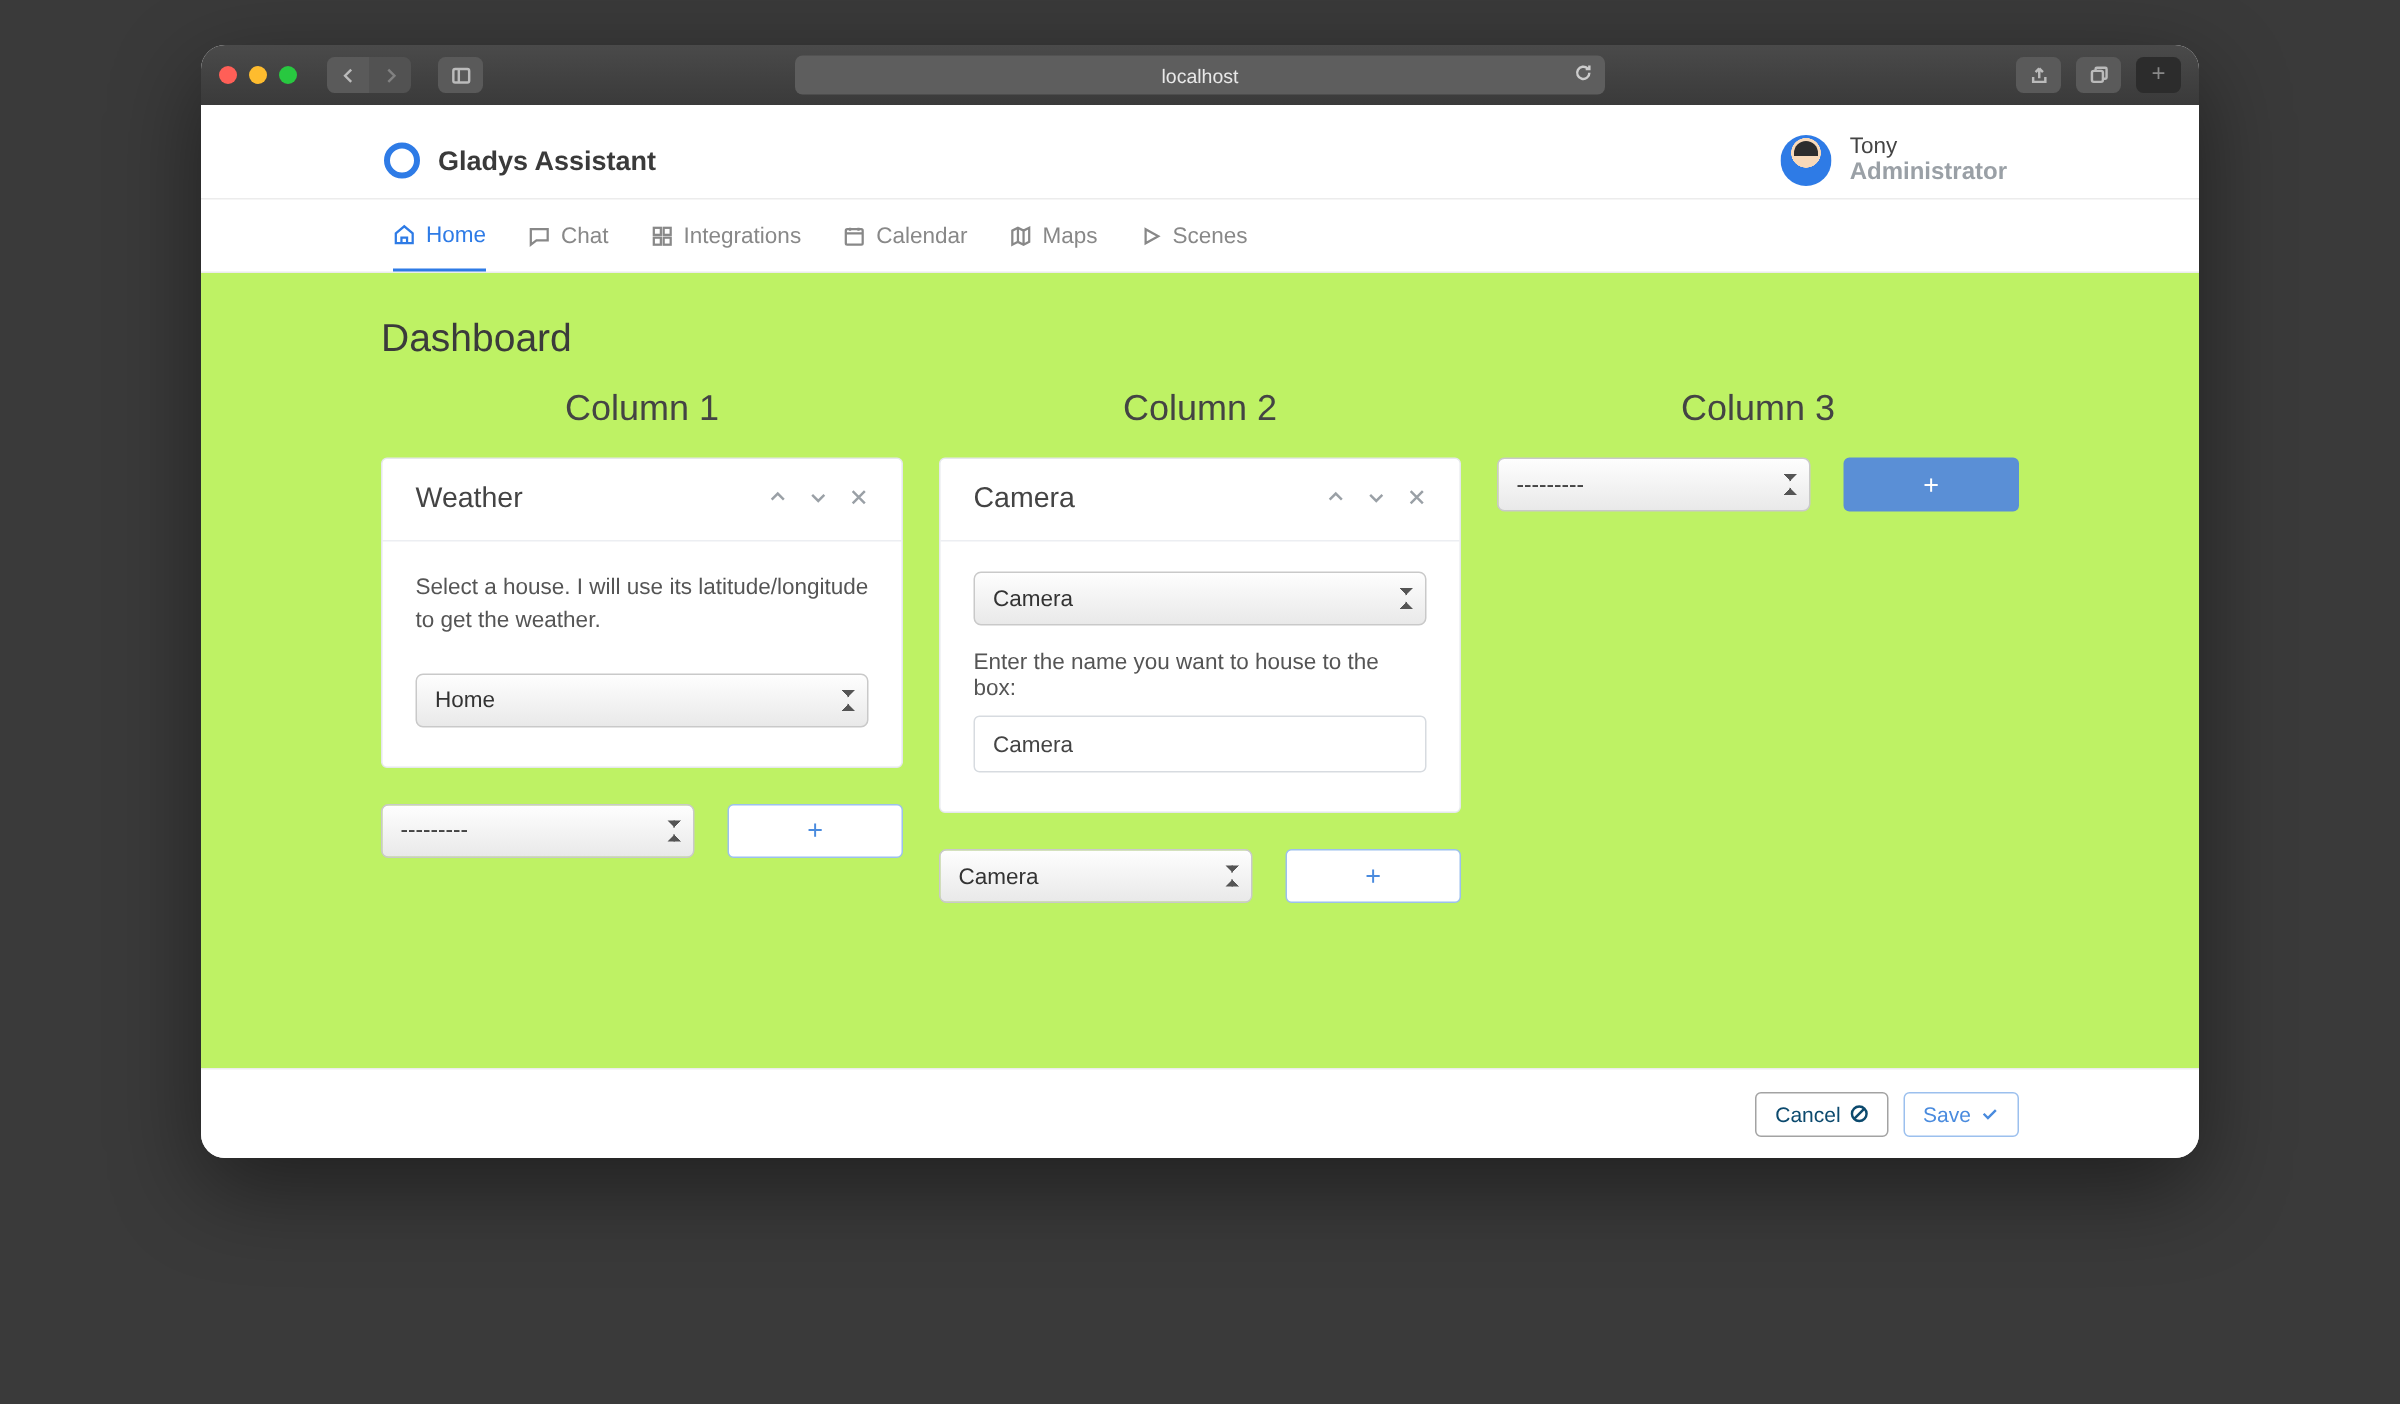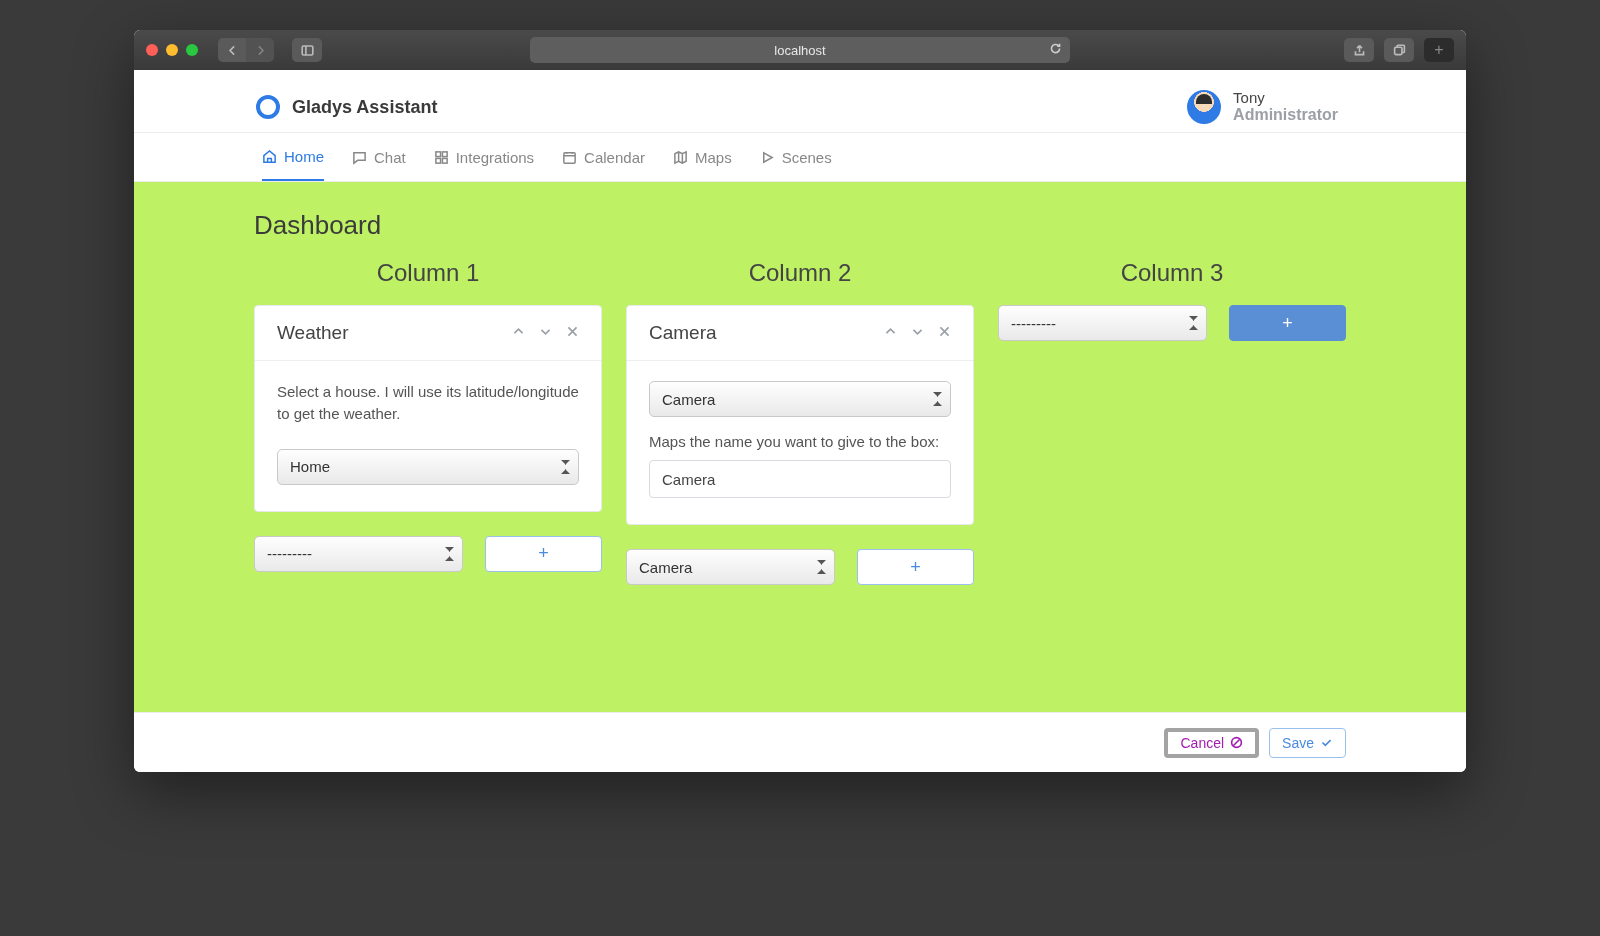--- a/index.html
+++ b/index.html
@@ -7,21 +7,21 @@
     font-family: -apple-system, BlinkMacSystemFont, "Segoe UI", Helvetica, Arial, sans-serif;
     background: #3a3a3a;
     display: flex;
     align-items: flex-start;
     justify-content: center;
     min-height: 936px;
   }
   .mac-window {
     width: 1332px;
     margin: 30px auto;
-    border-radius: 6px;
+    border-radius: 16px;
     overflow: hidden;
     box-shadow: 0 20px 60px rgba(0,0,0,0.45);
     background: #fff;
   }
   
   .titlebar {
     height: 40px;
     background: linear-gradient(#4a4a4a,#3a3a3a);
     display: flex;
     align-items: center;
@@ -146,21 +146,21 @@
   
   .footer{
     border-top:1px solid #ececec;height:60px;
     display:flex;align-items:center;justify-content:flex-end;
     gap:10px;padding:0 120px;background:#fff;
   }
   .btn-outline{
     height:30px;padding:0 12px;border-radius:4px;font-size:14px;
     display:inline-flex;align-items:center;gap:6px;cursor:pointer;background:#fff;
   }
-  .btn-cancel{border:4px solid #a3a3a3;color:#a21caf;}
+  .btn-cancel{border:1px solid #a3a3a3;color:#0c4a6e;}
   .btn-save{border:1px solid #9cc0ee;color:#4a8bde;}
   .sm-ico{width:13px;height:13px;stroke:currentColor;fill:none;stroke-width:2;}
 </style>
 </head>
 <body>
 
 <div class="mac-window">
 
   <div class="titlebar">
     <div class="traffic">
@@ -324,21 +324,21 @@
                   </svg></span>
               <span><svg class="sm-ico" viewBox="0 0 16 16">
                     <path d="M3 3l10 10M13 3 3 13"></path>
                   </svg></span>
             </div>
           </div>
           <div class="card-body">
             <select class="native-select">
               <option>Camera</option>
             </select>
-            <label class="fld">Maps the name you want to give to the box:</label>
+            <label class="fld">Enter the name you want to house to the box:</label>
             <input class="text-input" type="text" value="Camera" style="">
           </div>
         </div>
 
         <div class="add-row">
           <select class="native-select">
             <option>Camera</option>
           </select>
           <button class="btn-add">+</button>
         </div>

